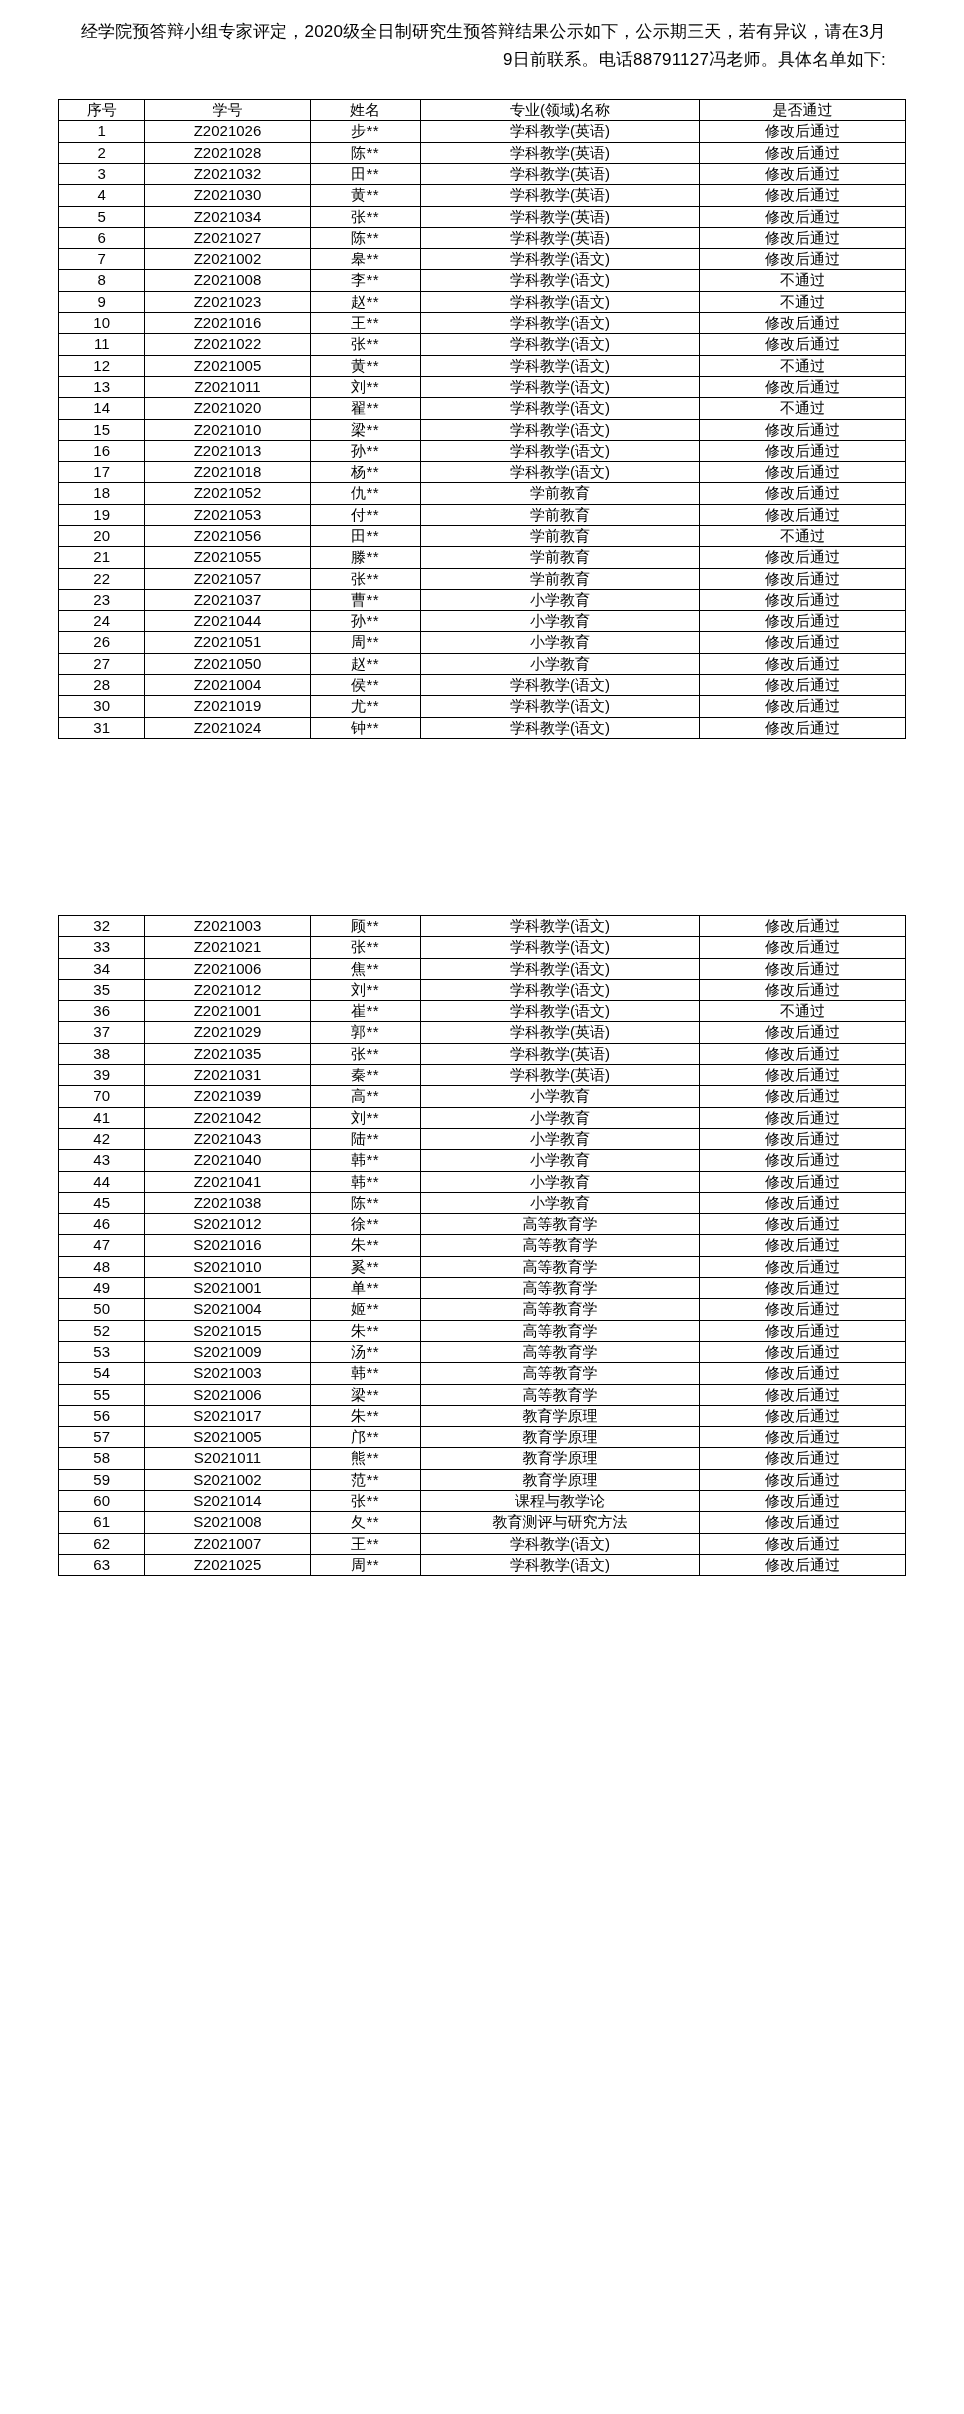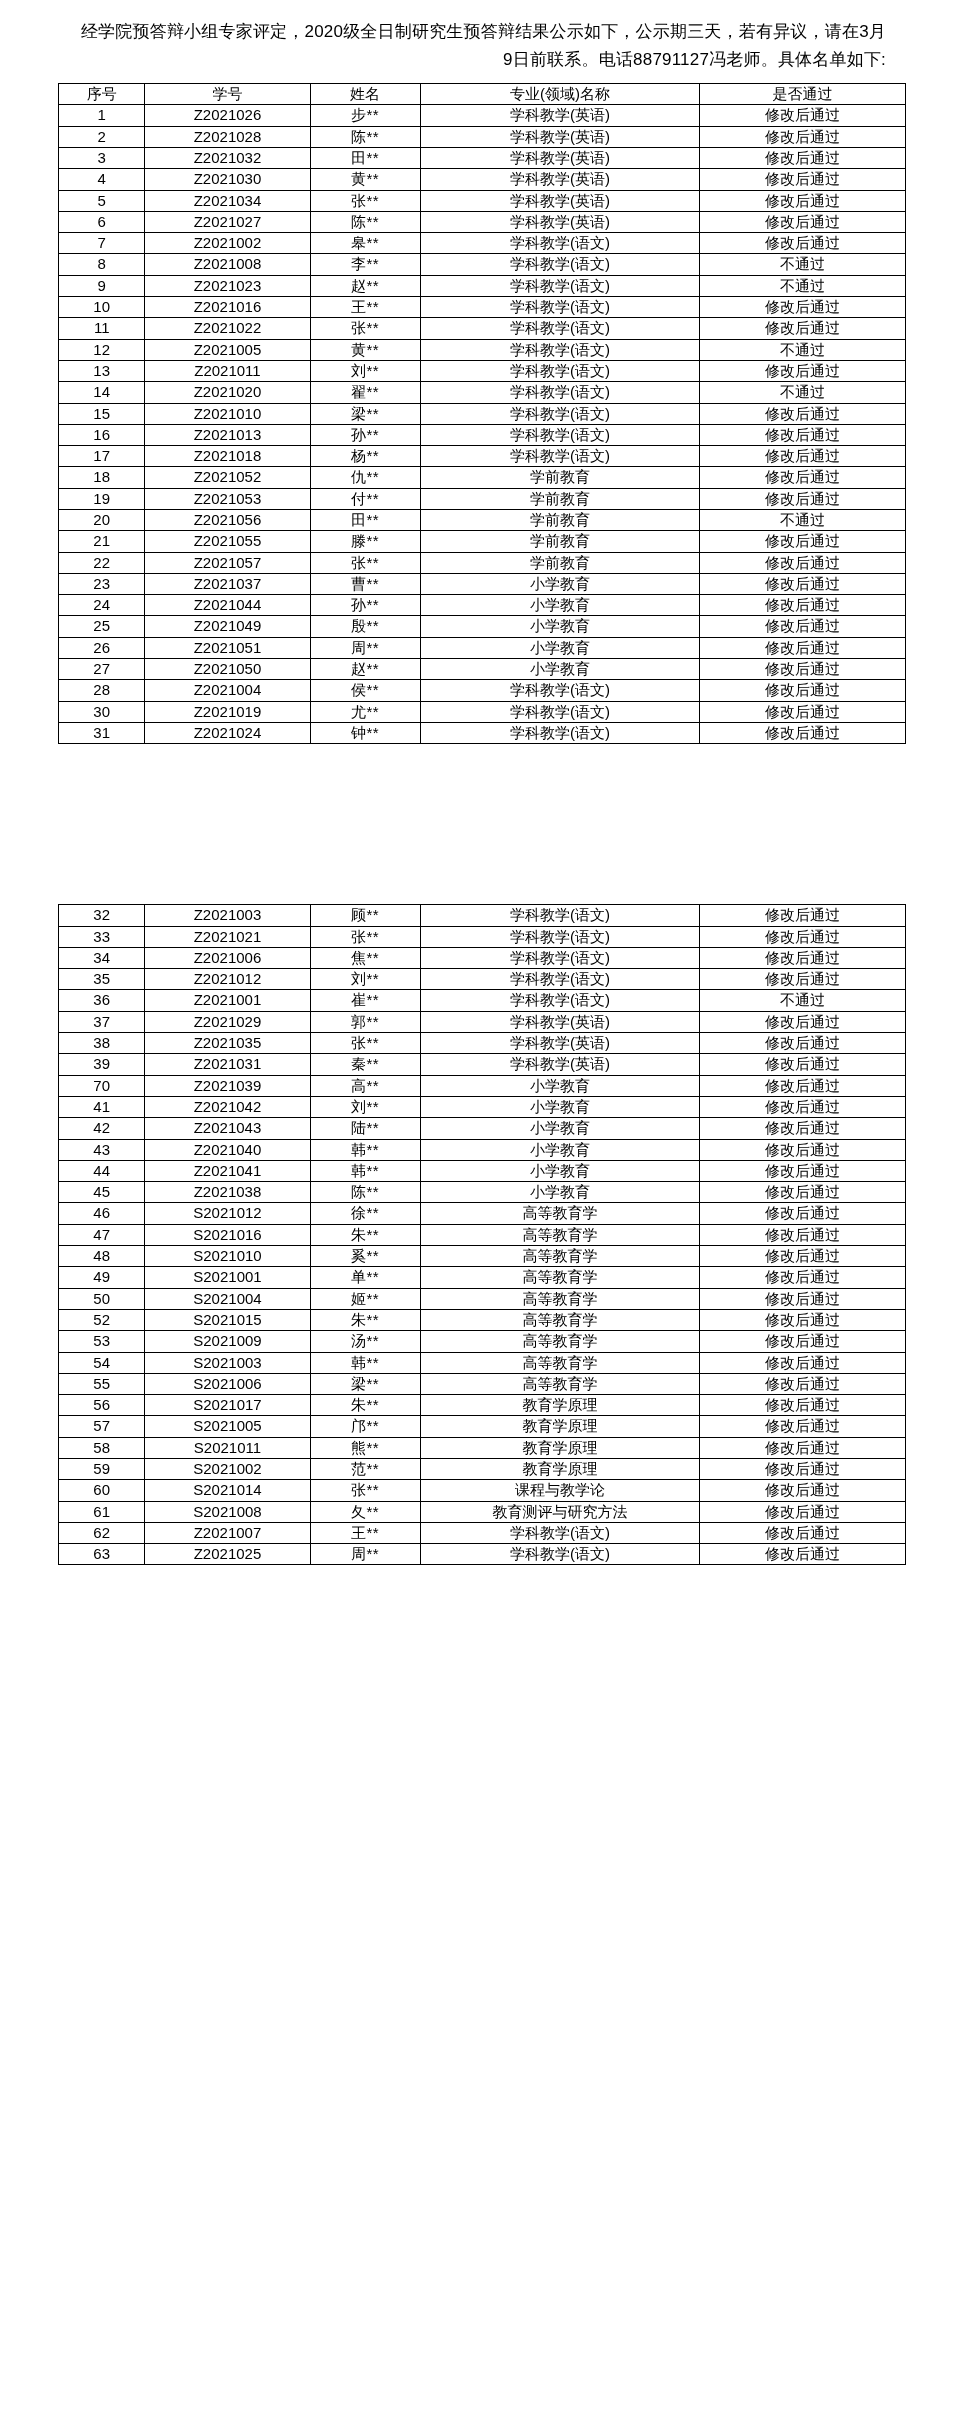--- a/index.html
+++ b/index.html
@@ -21,20 +21,21 @@
     padding: 18px 78px 10px 78px;
     font-size: 17px;
     line-height: 1.62;
     text-align: right;
     font-family: "Liberation Sans", sans-serif;
     letter-spacing: 0.2px;
   }
   .table-wrap {
     padding: 0 58px;
     box-sizing: border-box;
+    margin-top: 16px;
   }
   table.result {
     border-collapse: collapse;
     width: 100%;
     table-layout: fixed;
     font-size: 15px;
   }
   table.result th,
   table.result td {
     border: 1px solid #000000;
@@ -257,27 +258,20 @@
             <td>修改后通过</td>
           </tr>
           <tr>
             <td>24</td>
             <td>Z2021044</td>
             <td class="name-cell">孙**</td>
             <td>小学教育</td>
             <td>修改后通过</td>
           </tr>
           <tr>
-            <td>25</td>
-            <td>Z2021049</td>
-            <td class="name-cell">殷**</td>
-            <td>小学教育</td>
-            <td>修改后通过</td>
-          </tr>
-          <tr>
             <td>26</td>
             <td>Z2021051</td>
             <td class="name-cell">周**</td>
             <td>小学教育</td>
             <td>修改后通过</td>
           </tr>
           <tr>
             <td>27</td>
             <td>Z2021050</td>
             <td class="name-cell">赵**</td>

